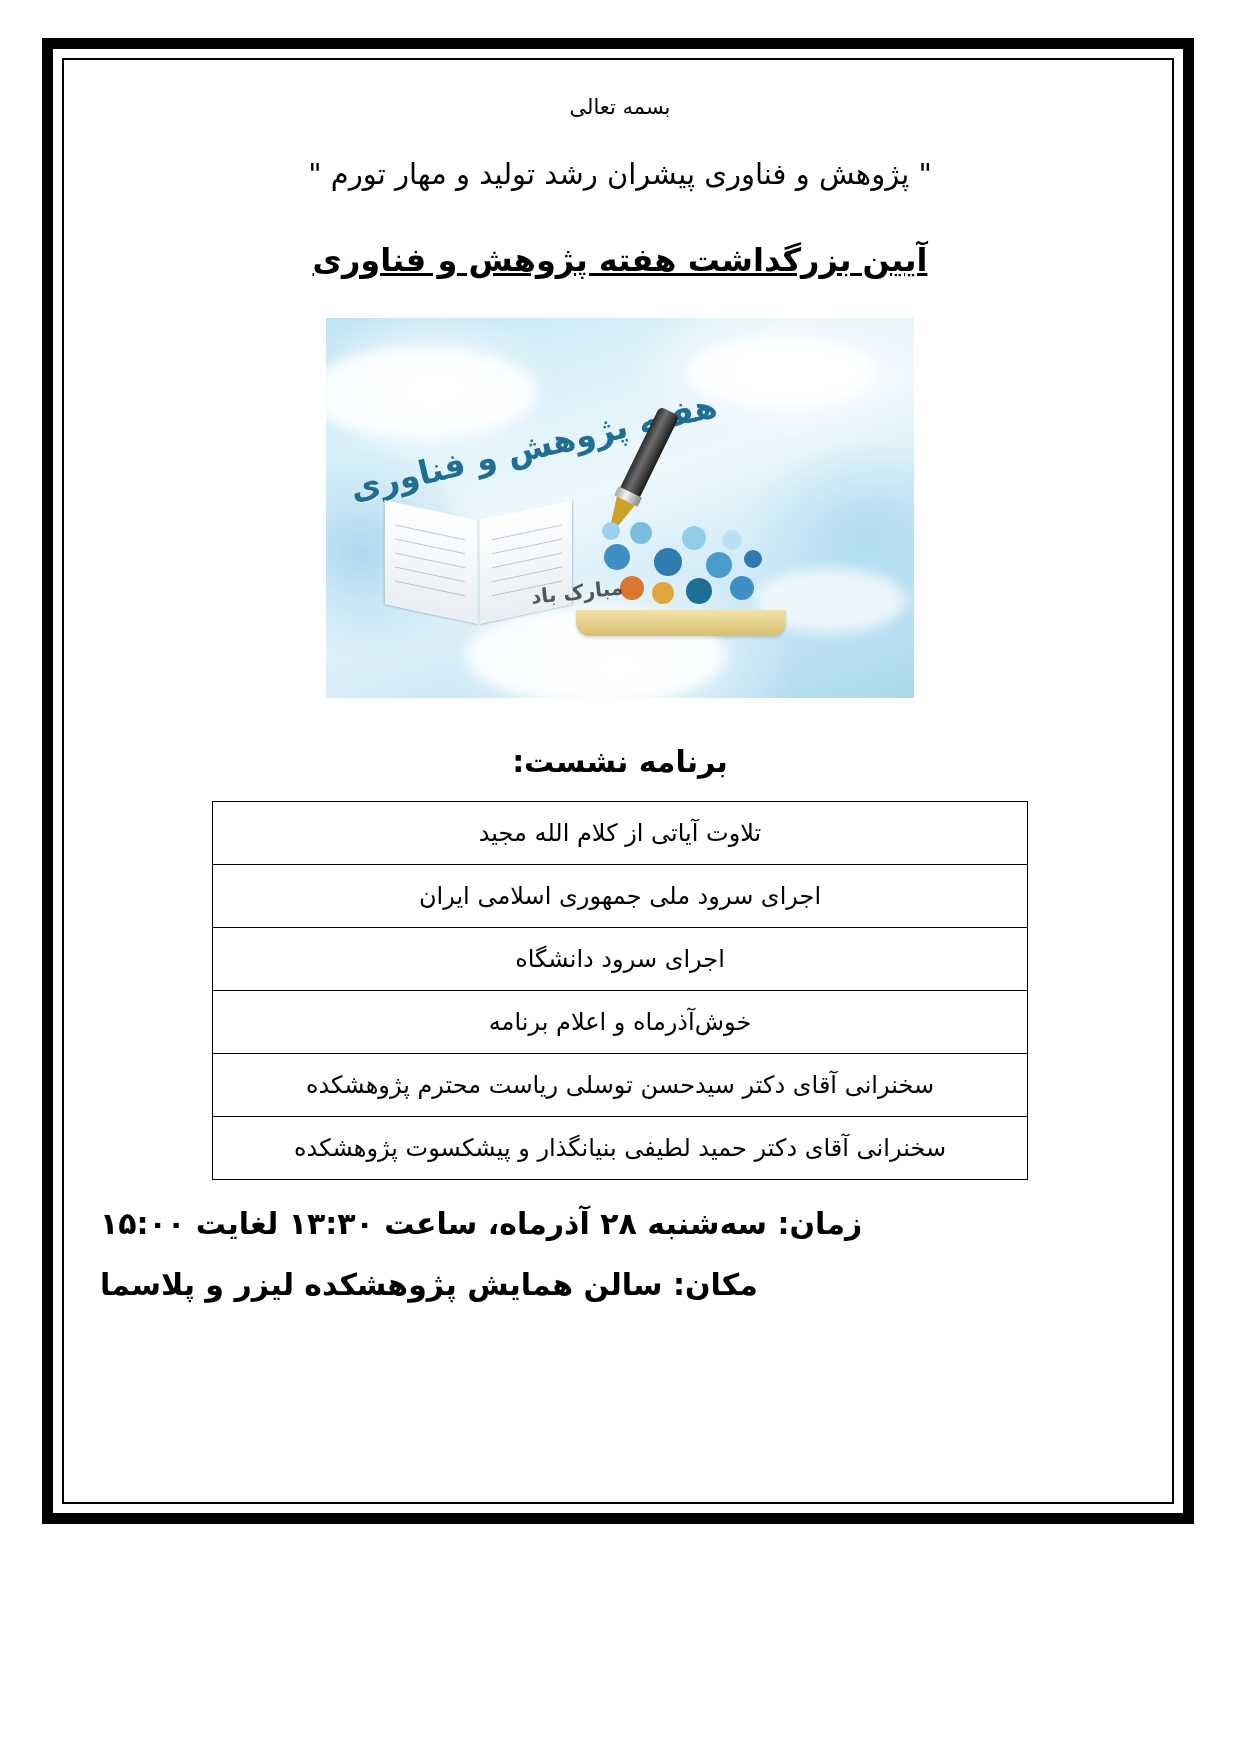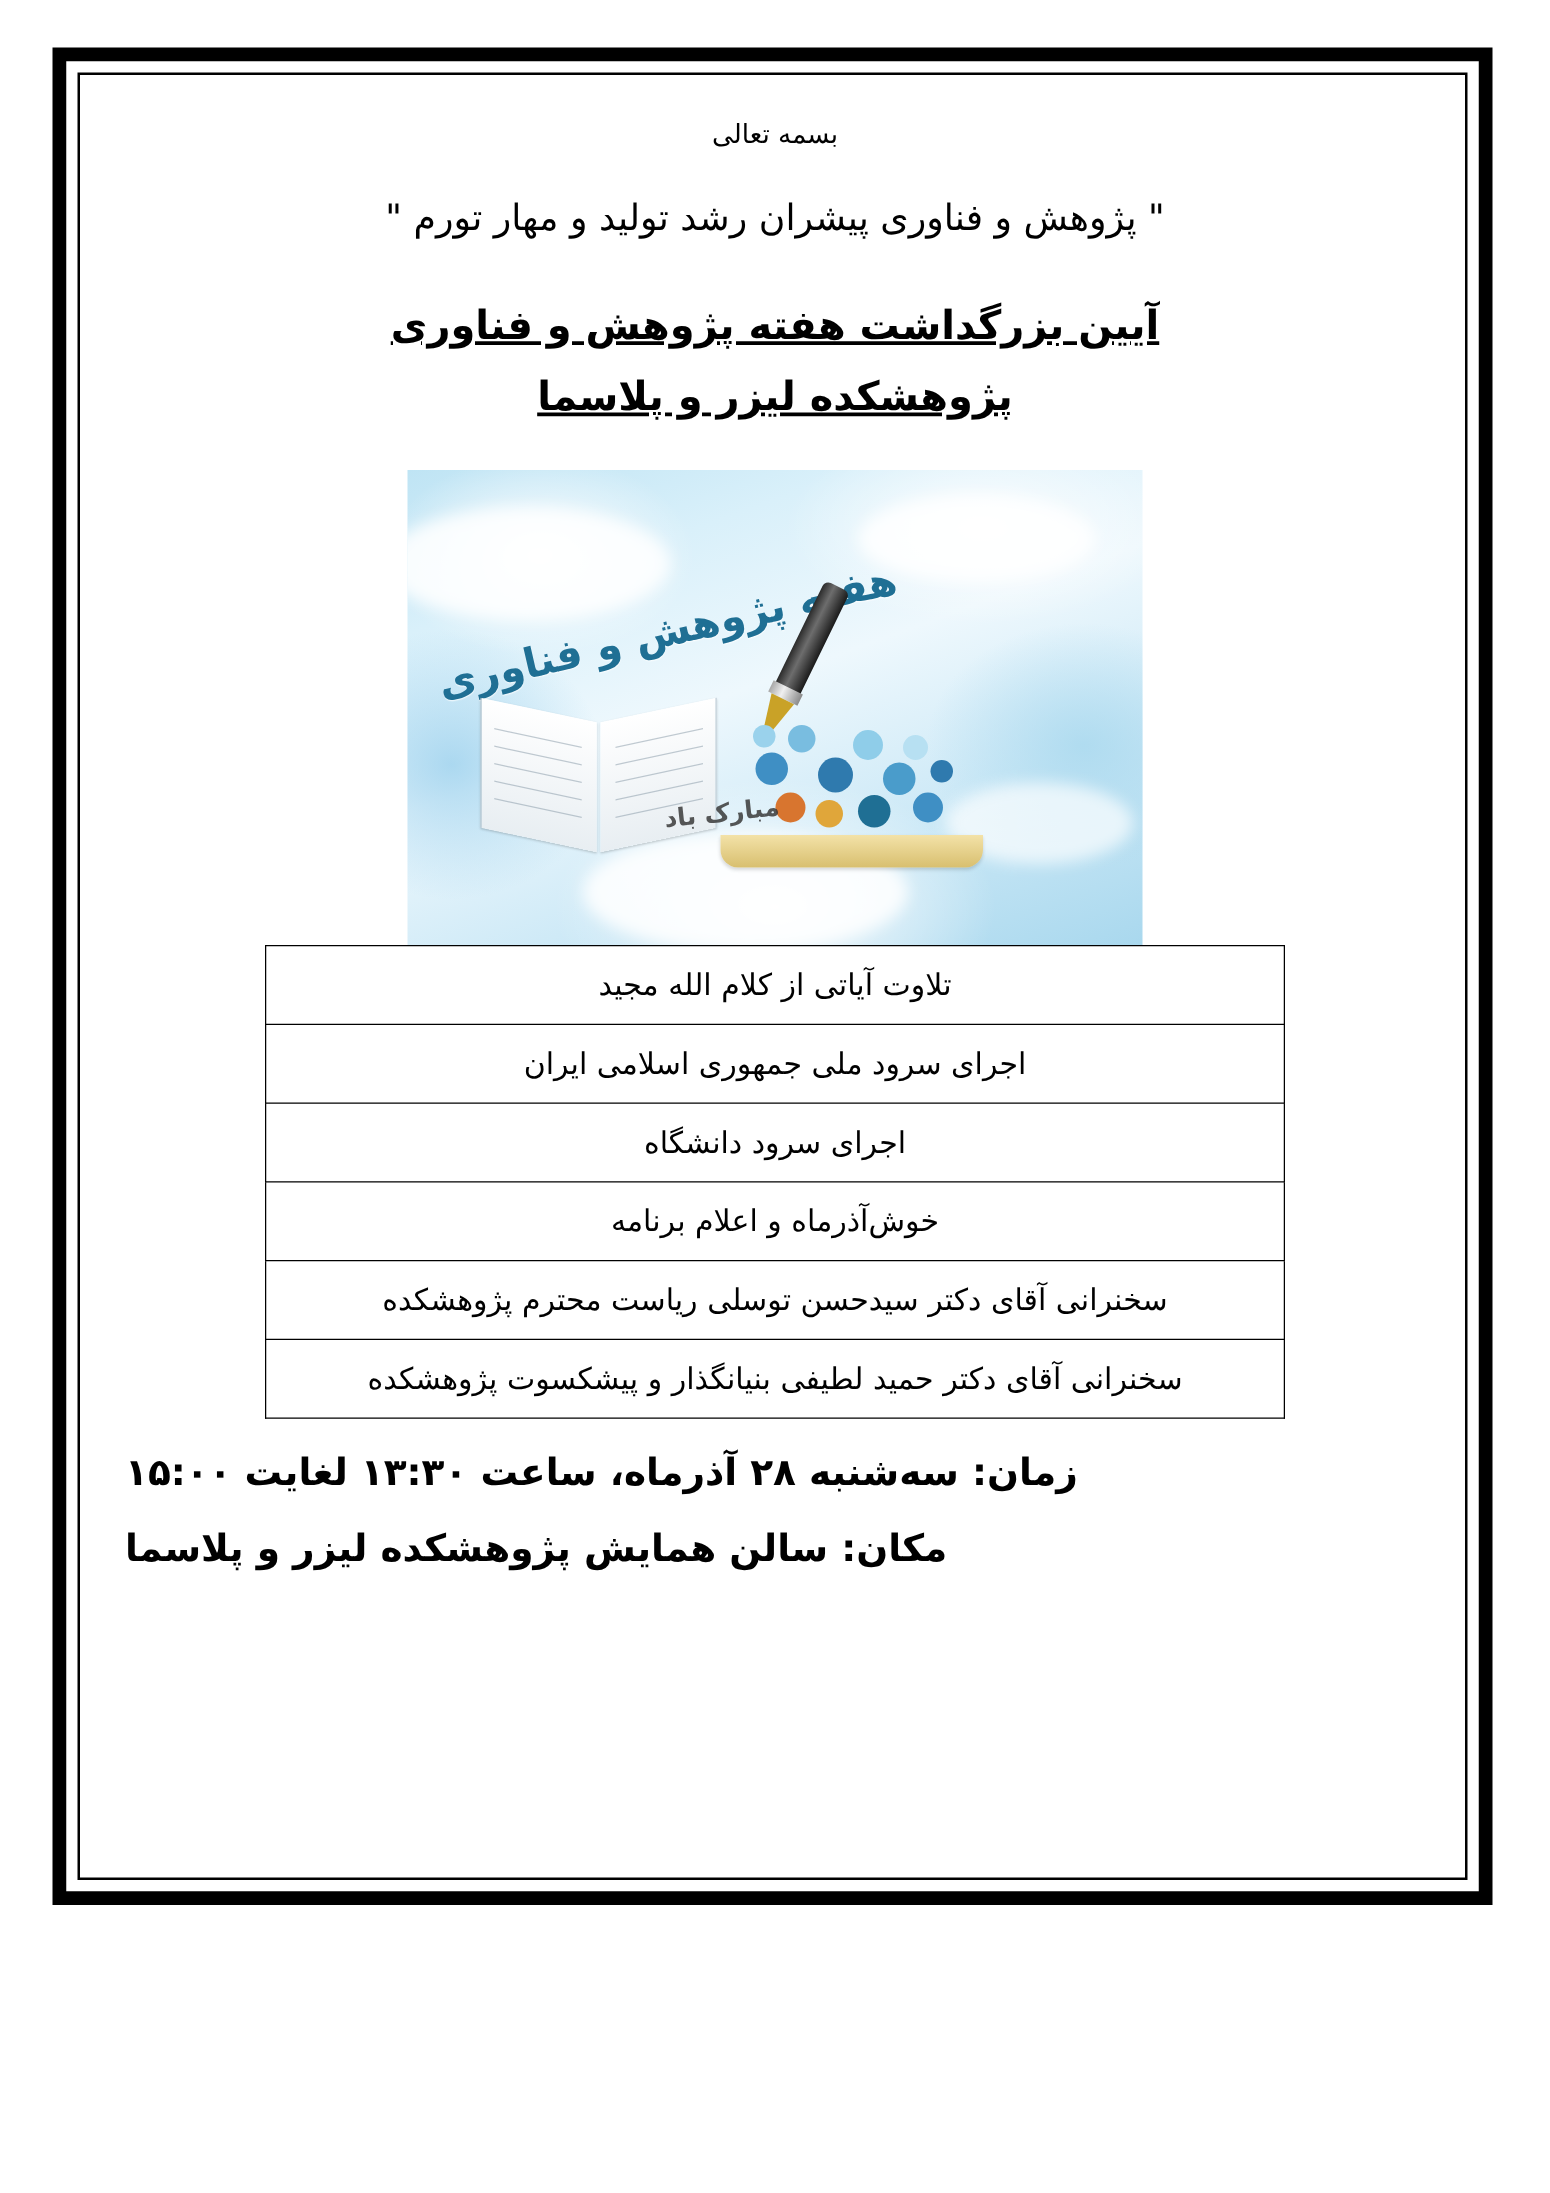--- a/index.html
+++ b/index.html
@@ -259,21 +259,20 @@
   <div class="frame-outer"></div>
   <div class="frame-inner"></div>
 
   <div class="content">
 
     <div class="bismillah">بسمه تعالی</div>
 
     <div class="slogan">" پژوهش و فناوری پیشران رشد تولید و مهار تورم "</div>
 
     <div class="title-main">آیین بزرگداشت هفته پژوهش و فناوری</div>
-    <div class="title-main">پژوهشکده لیزر و پلاسما</div>
 
     <div class="banner-wrap">
       <div class="banner">
         <div class="cloud c1"></div>
         <div class="cloud c2"></div>
         <div class="cloud c3"></div>
         <div class="cloud c4"></div>
 
         <div class="calligraphy">هفته پژوهش و فناوری</div>
 
@@ -313,20 +312,21 @@
           <div class="flower" style="left:136px; top:62px; width:24px; height:24px; background:#3f8fc4;"></div>
           <div class="flower" style="left:8px;   top:8px;  width:18px; height:18px; background:#9ad2ec;"></div>
           <div class="flower" style="left:150px; top:36px; width:18px; height:18px; background:#2f7aae;"></div>
         </div>
 
         <div class="leafbox"></div>
         <div class="calligraphy2">مبارک باد</div>
       </div>
     </div>
 
+    <div class="program-heading">برنامه نشست:</div>
 
     <table class="program">
       <tbody>
         <tr>
             <td>تلاوت آیاتی از کلام الله مجید</td>
           </tr>
         <tr>
             <td>اجرای سرود ملی جمهوری اسلامی ایران</td>
           </tr>
         <tr>

